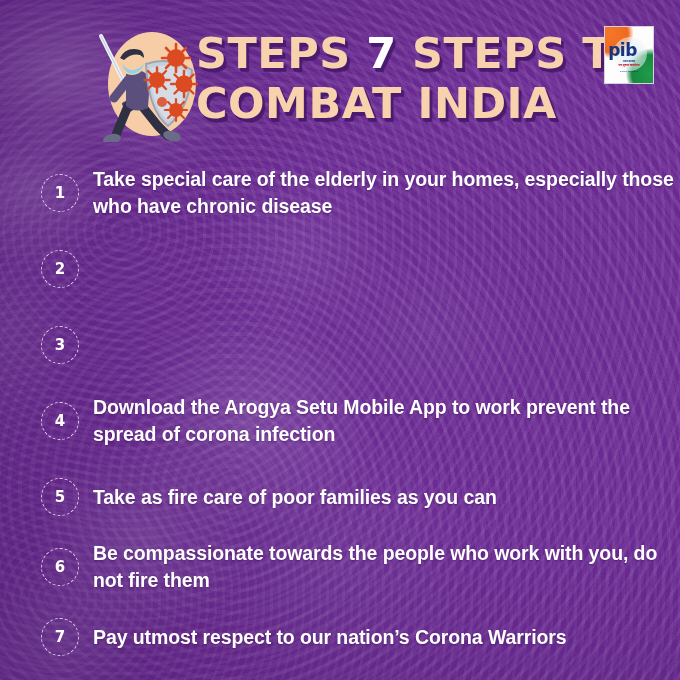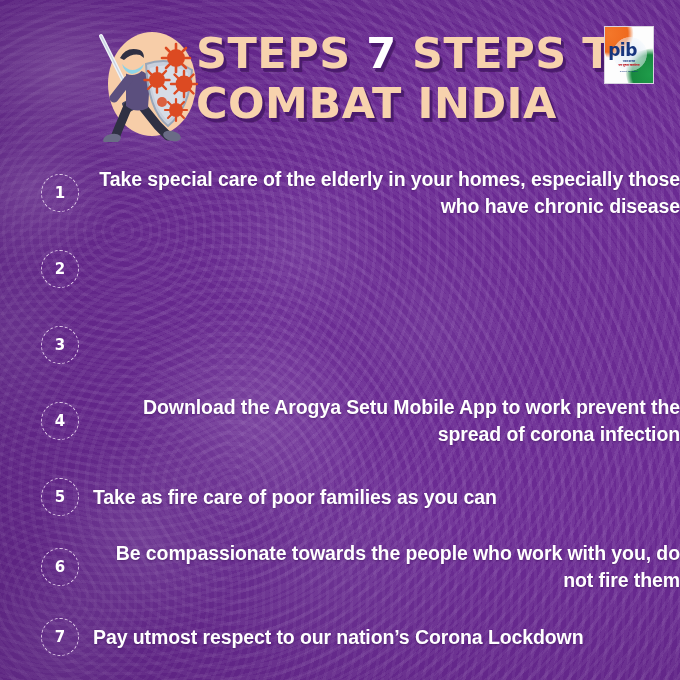--- a/index.html
+++ b/index.html
@@ -121,21 +121,20 @@
   }
   .step-text{
     margin-left:14px;
     font-family:"Liberation Sans", sans-serif;
     font-weight:bold;
     font-size:19.5px;
     line-height:27px;
     color:#ffffff;
     text-shadow:0 1px 2px rgba(48,14,74,.45);
     letter-spacing:-.1px;
-    text-align:right;
   }
 </style>
 </head>
 <body>
 
 <div class="poster">
 
   <div class="bg-texture"></div>
   <div class="bg-grain"></div>
   <div class="bg-vignette"></div>
@@ -261,17 +260,17 @@
       <div class="step" style="top: 325px; height: 40px;">
         <div class="badge">5</div>
         <div class="step-text">Take as fire care of poor families as you can</div>
       </div>
       <div class="step" style="top: 382px; height: 66px;">
         <div class="badge">6</div>
         <div class="step-text">Be compassionate towards the people who work with you, do not fire them</div>
       </div>
       <div class="step" style="top: 465px; height: 40px;">
         <div class="badge">7</div>
-        <div class="step-text">Pay utmost respect to our nation’s Corona Lockdown</div>
+        <div class="step-text">Pay utmost respect to our nation’s Corona Warriors</div>
       </div>
     </div>
 
 </div>
 
 </body></html>

